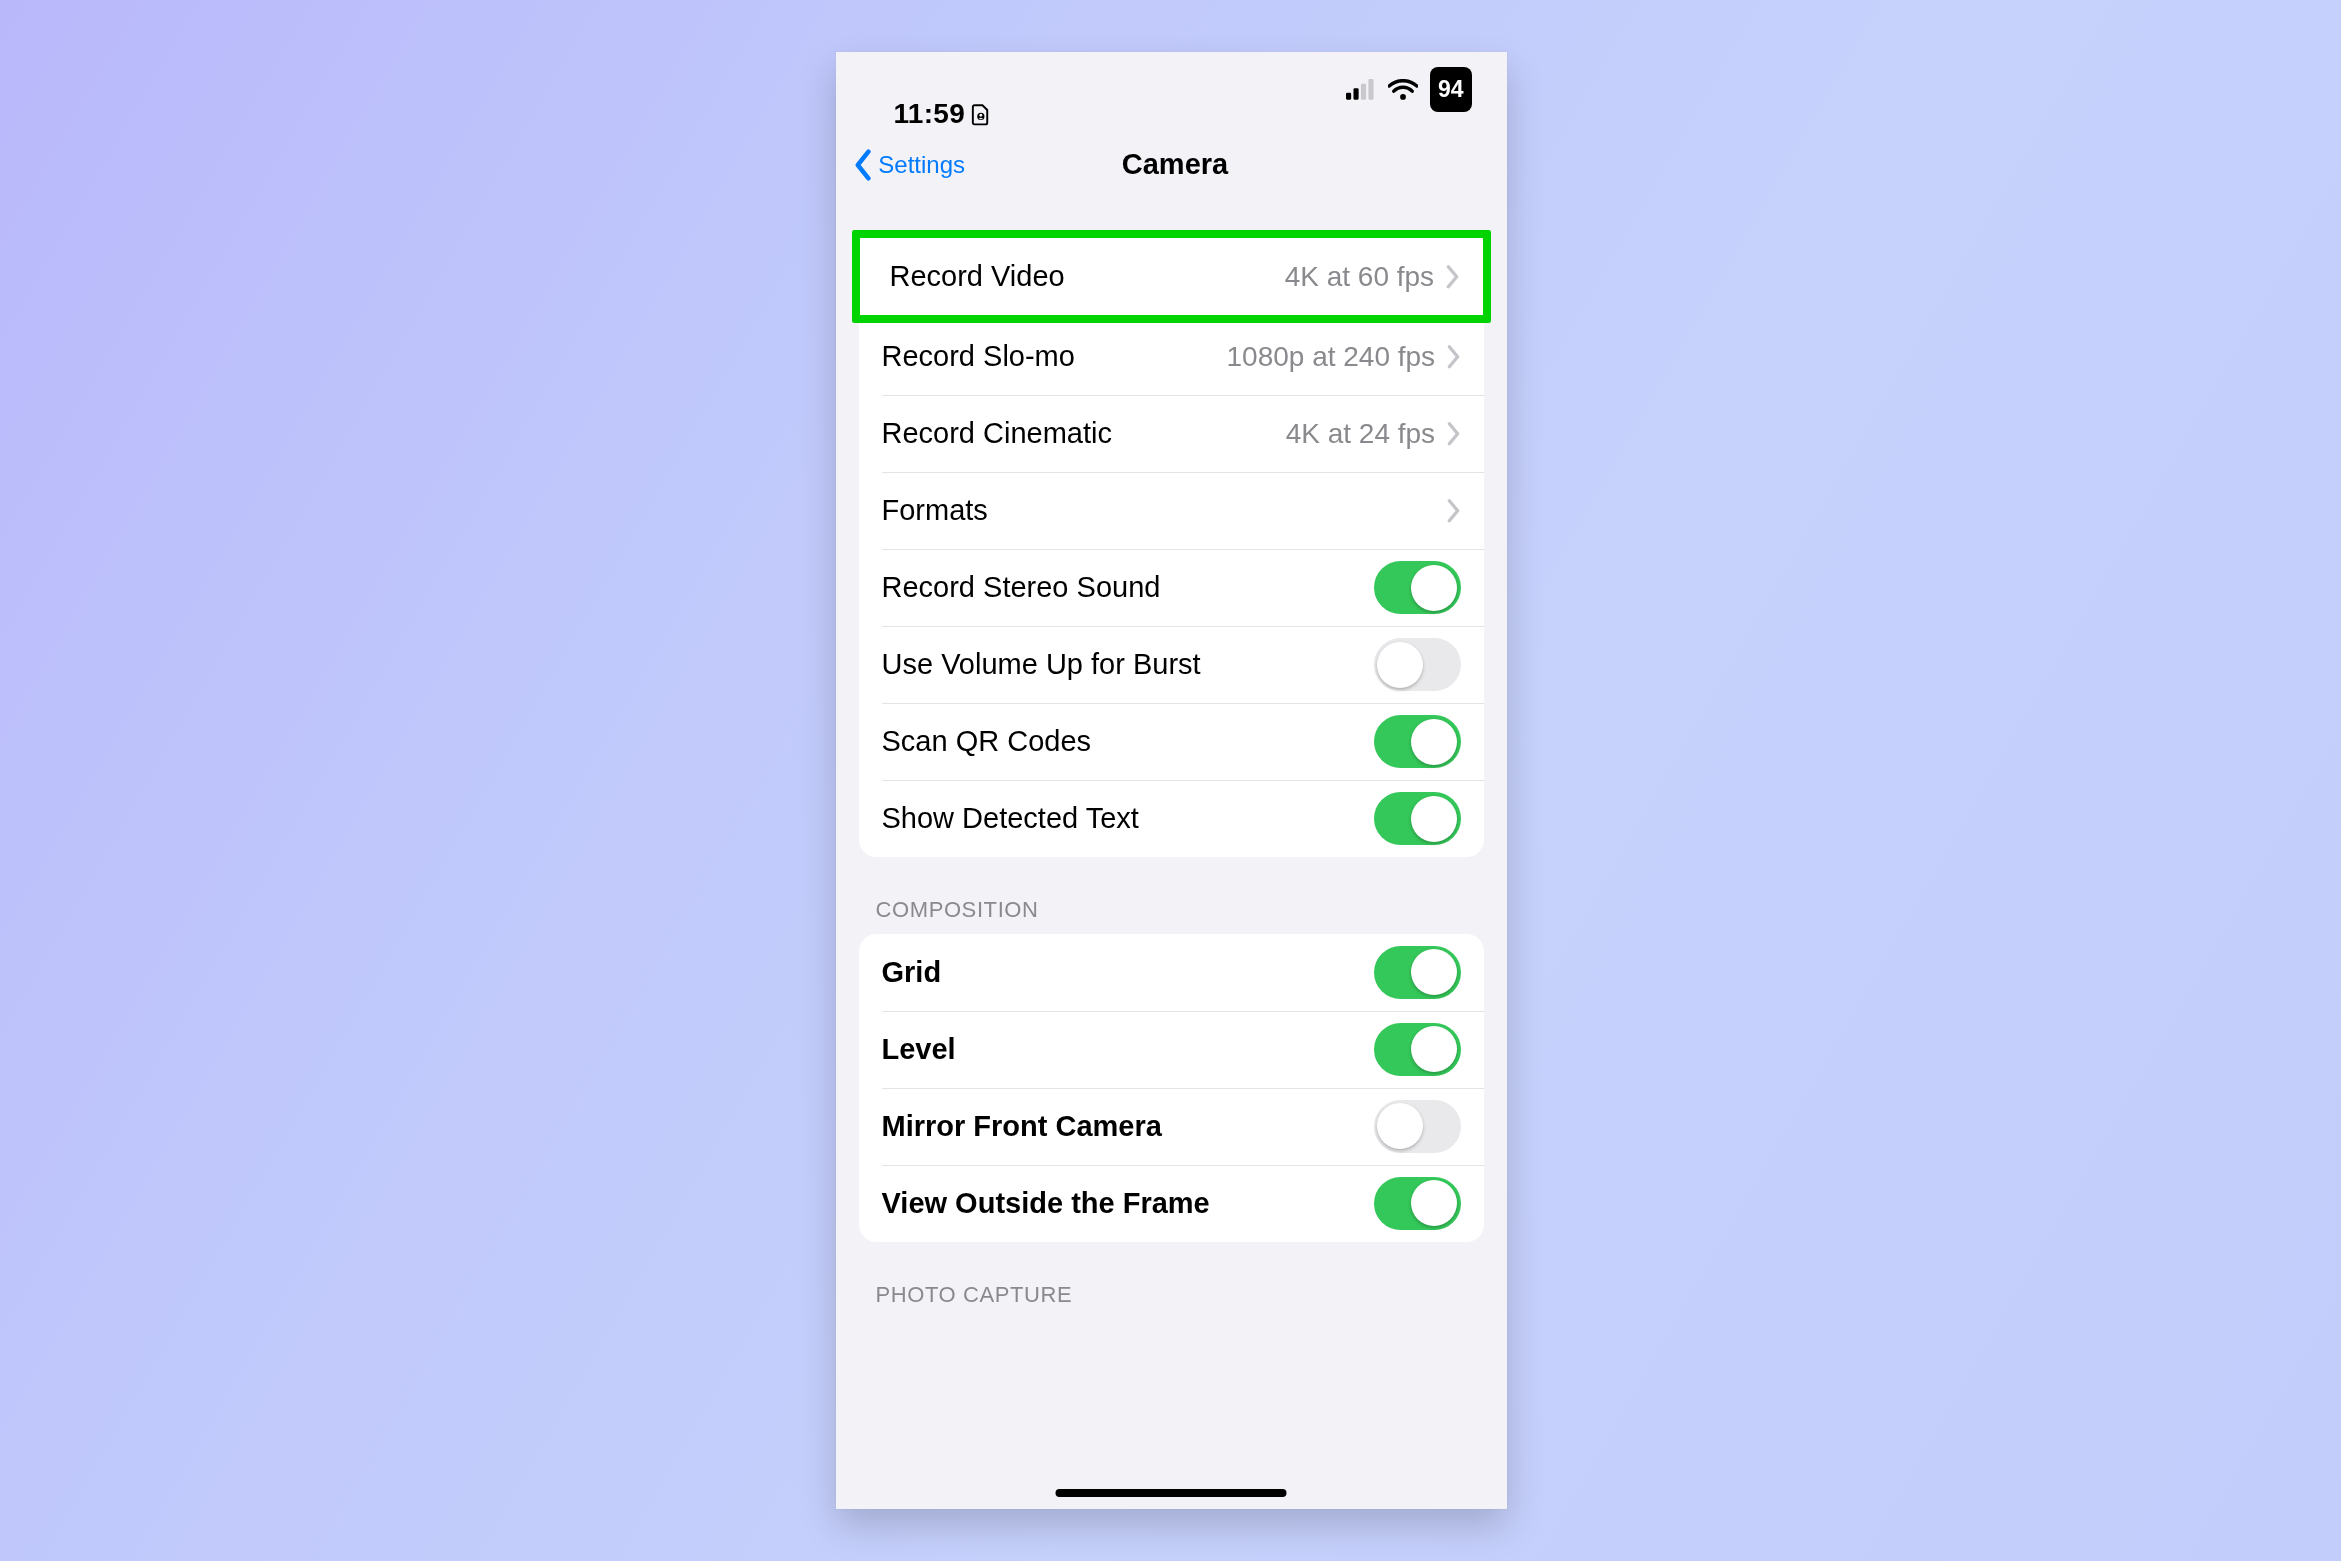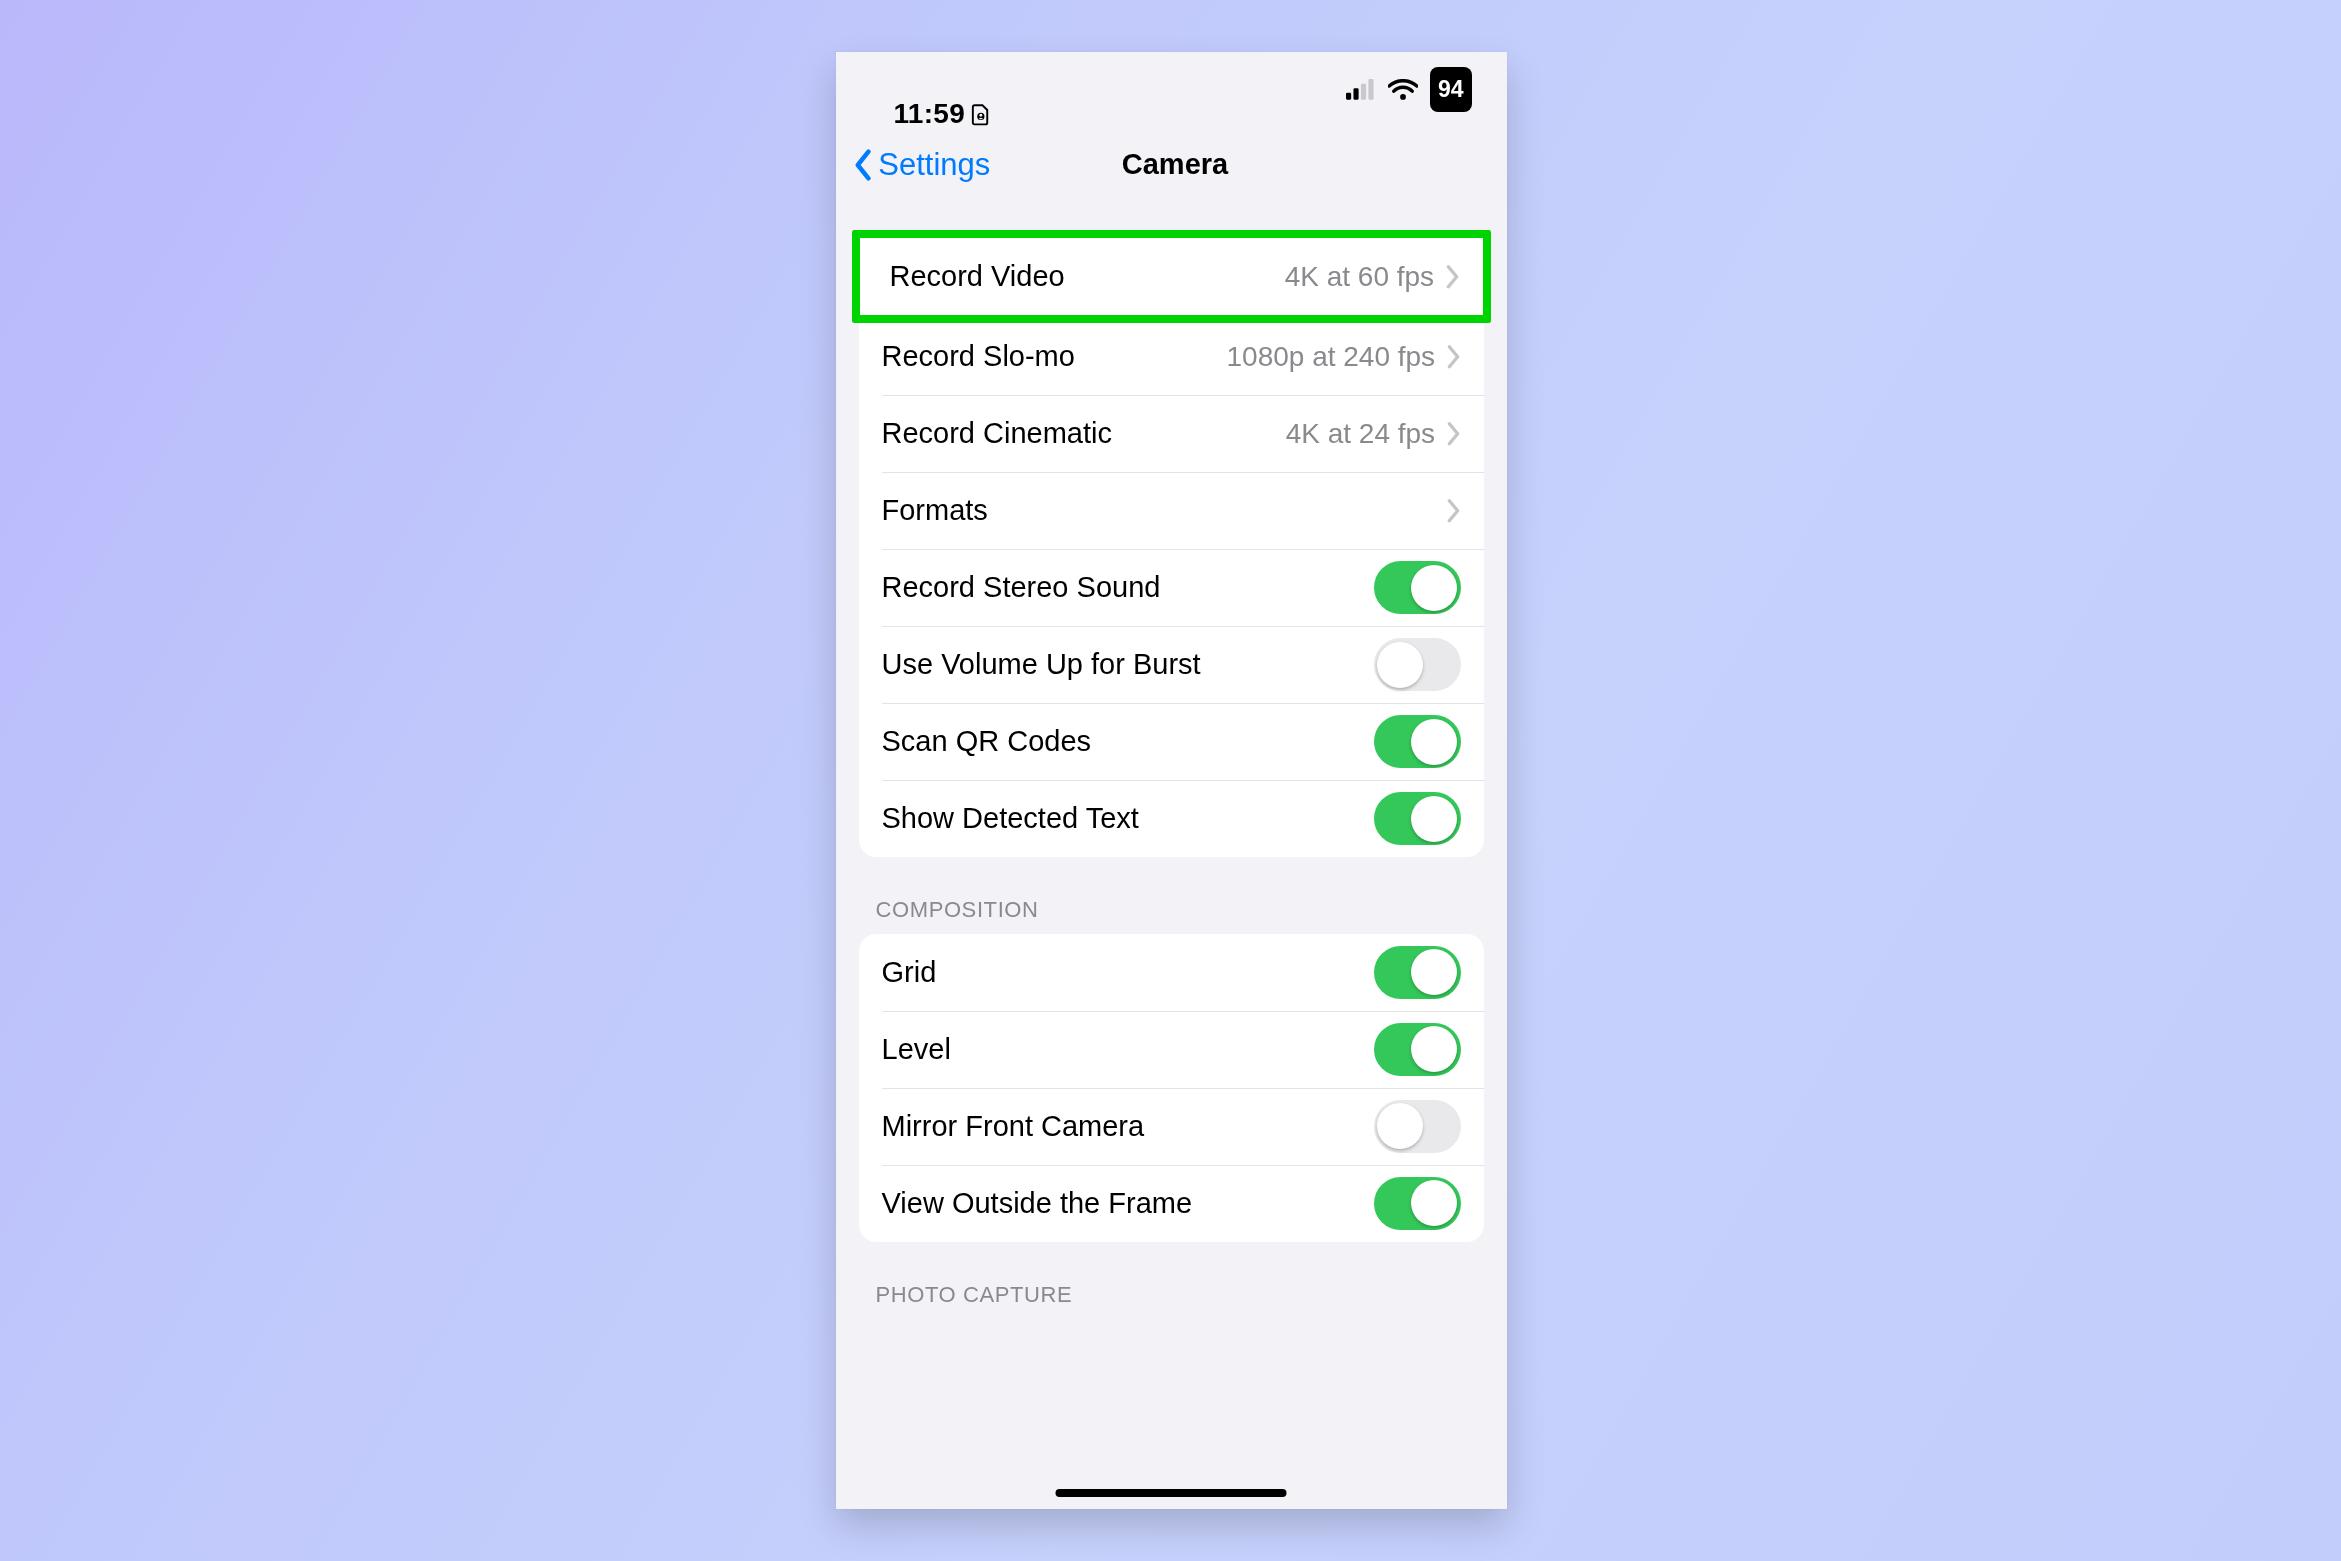--- a/index.html
+++ b/index.html
@@ -42,21 +42,21 @@
     font-size:23px; font-weight:700; line-height:1;
   }
   
   .nav-bar {
     position: relative;
     height: 75px;
     display:flex; align-items:center;
   }
   .back-btn {
     display:flex; align-items:center; gap:3.5px;
-    color:#007aff; font-size:31px; font-weight:400;
+    color:#007aff; font-size:24px; font-weight:400;
     padding-left:17.3px;
     cursor:pointer;
   }
   .back-chevron { display:inline-flex; }
   .nav-title {
     position:absolute; left:0; right:16px; text-align:center;
     font-size:29px; font-weight:600; color:#000;
     pointer-events:none;
     margin-left:24px;
   }
@@ -251,21 +251,21 @@
       <div class="row">
         <span class="row-label">Show Detected Text</span>
         <span class="toggle on">
             <span class="knob"></span>
           </span>
       </div>
 
     </div>
 
     <div class="section-header">COMPOSITION</div>
-    <div class="group" style="margin-top:0;">
+    <div class="group" style="margin-top:0;font-weight:bold;">
 
       <div class="row">
         <span class="row-label">Grid</span>
         <span class="toggle on">
             <span class="knob"></span>
           </span>
       </div>
 
       <div class="row">
         <span class="row-label">Level</span>

